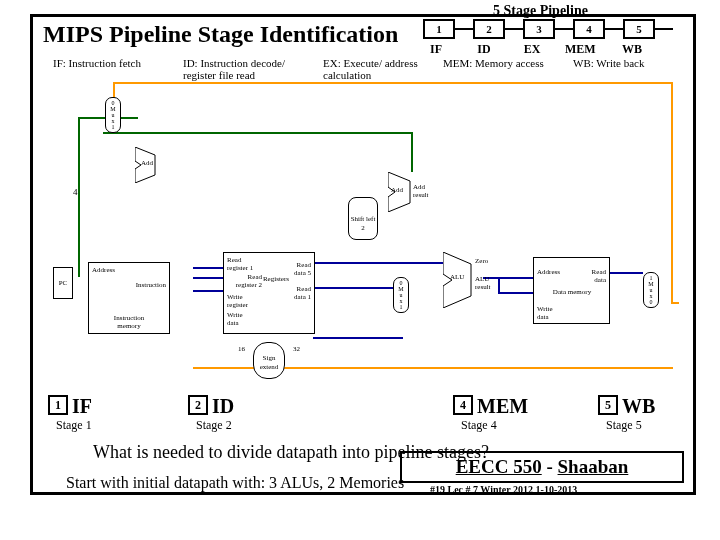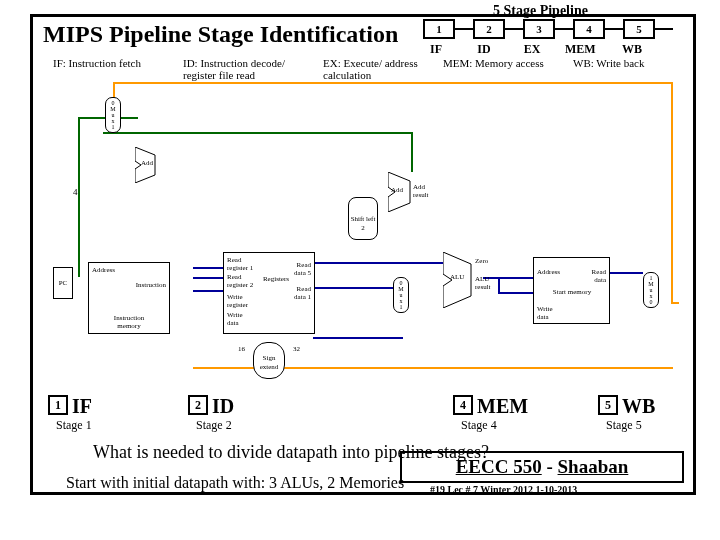--- a/index.html
+++ b/index.html
@@ -93,21 +93,21 @@
     </div>
 
     <svg class="alu" style="left:92px;top:70px" width="32" height="36">
         <polygon points="0,0 20,8 20,28 0,36 0,22 6,18 0,14" fill="#fff" stroke="#000"></polygon>
       </svg>
     <div class="txt" style="left:98px;top:82px">Add</div>
     <div class="txt" style="left:30px;top:110px;font-size:9px">4</div>
 
     <div class="box" style="left:180px;top:175px;width:90px;height:80px">
       <div class="txt" style="left:3px;top:3px;width:35px;text-align:left">Read register 1</div>
-      <div class="txt" style="left:3px;top:20px;width:35px;text-align:left">Read register 2</div>
+      <div class="txt" style="left:3px;top:20px;width:35px;text-align:right">Read register 2</div>
       <div class="txt" style="left:3px;top:40px;width:30px;text-align:left">Write register</div>
       <div class="txt" style="left:3px;top:58px;width:25px;text-align:left">Write data</div>
       <div class="txt" style="right:3px;top:8px;width:25px;text-align:right">Read data 5</div>
       <div class="txt" style="right:3px;top:32px;width:25px;text-align:right">Read data 1</div>
       <div class="txt" style="right:25px;top:22px">Registers</div>
     </div>
 
     <div class="box" style="left:210px;top:265px;width:30px;height:24px;border-radius:14px;line-height:9px;padding-top:11px">Sign extend</div>
     <div class="txt" style="left:195px;top:268px">16</div>
     <div class="txt" style="left:250px;top:268px">32</div>
@@ -125,21 +125,21 @@
     <svg class="alu" style="left:400px;top:175px" width="40" height="56">
         <polygon points="0,0 28,12 28,44 0,56 0,34 9,28 0,22" fill="#fff" stroke="#000"></polygon>
       </svg>
     <div class="txt" style="left:407px;top:196px">ALU</div>
     <div class="txt" style="left:432px;top:180px">Zero</div>
     <div class="txt" style="left:432px;top:198px;width:22px">ALU result</div>
 
     <div class="box" style="left:490px;top:180px;width:75px;height:65px">
       <div class="txt" style="left:3px;top:10px">Address</div>
       <div class="txt" style="right:3px;top:10px;width:25px;text-align:right">Read data</div>
-      <div class="txt" style="left:18px;top:30px;width:40px">Start memory</div>
+      <div class="txt" style="left:18px;top:30px;width:40px">Data memory</div>
       <div class="txt" style="left:3px;bottom:2px;width:25px;text-align:left">Write data</div>
     </div>
 
     <div class="mux" style="left:600px;top:195px">1<br>M<br>u<br>x<br>0</div>
   </div>
 
   <div class="stage-row">
     <div class="stage" style="left:5px"><span class="snum">1</span><span class="sname">IF</span><span class="ssub">Stage 1</span></div>
     <div class="stage" style="left:145px"><span class="snum">2</span><span class="sname">ID</span><span class="ssub">Stage 2</span></div>
     <div class="stage" style="left:410px"><span class="snum">4</span><span class="sname">MEM</span><span class="ssub">Stage 4</span></div>

